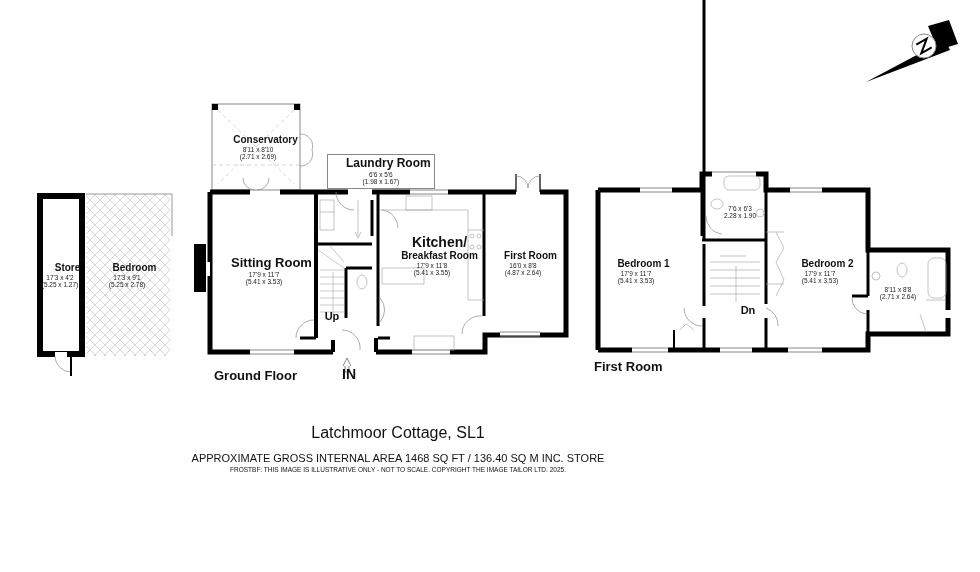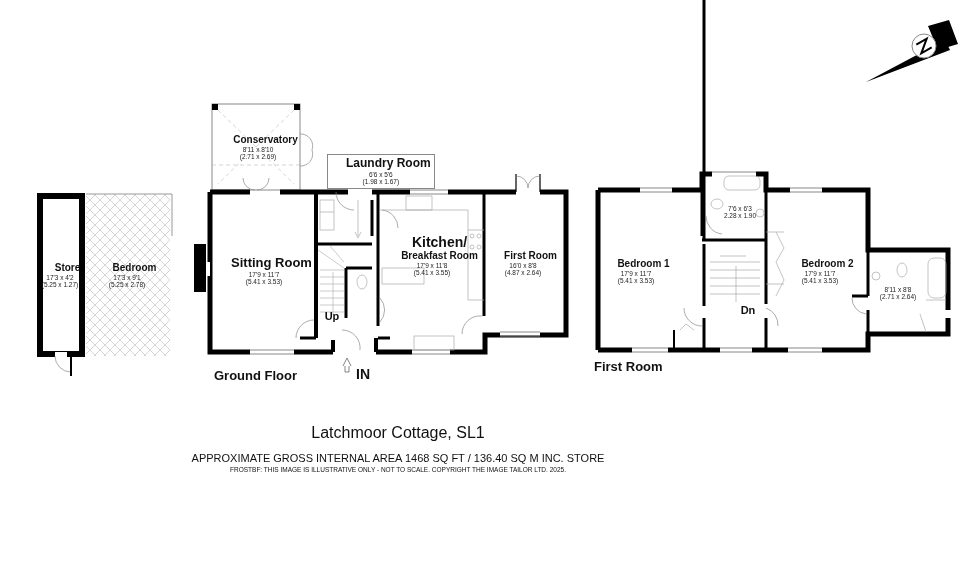--- a/index.html
+++ b/index.html
@@ -223,21 +223,21 @@
   <span class="room-dim">(5.41 x 3.55)</span>
 </div>
 
 <div class="label" style="left:523px;top:250px;">
   <span class="room-name">First Room</span>
   <span class="room-dim">16'0 x 8'8</span>
   <span class="room-dim">(4.87 x 2.64)</span>
 </div>
 
 <div class="small-bold" style="left:332px;top:310px;">Up</div>
-<div class="small-bold" style="left:347px;top:366px;font-size:14px;padding-left:32px;">IN</div>
+<div class="small-bold" style="left:333px;top:366px;font-size:14px;padding-left:32px;">IN</div>
 <div class="floor-label" style="left:207px;top:368px;margin-left:7px;">Ground Floor</div>
 
 <div class="label" style="left:636px;top:258px;">
   <span class="room-name">Bedroom 1</span>
   <span class="room-dim">17'9 x 11'7</span>
   <span class="room-dim">(5.41 x 3.53)</span>
 </div>
 
 <div class="label" style="left:740px;top:205px;">
   <span class="room-dim">7'6 x 6'3</span>

